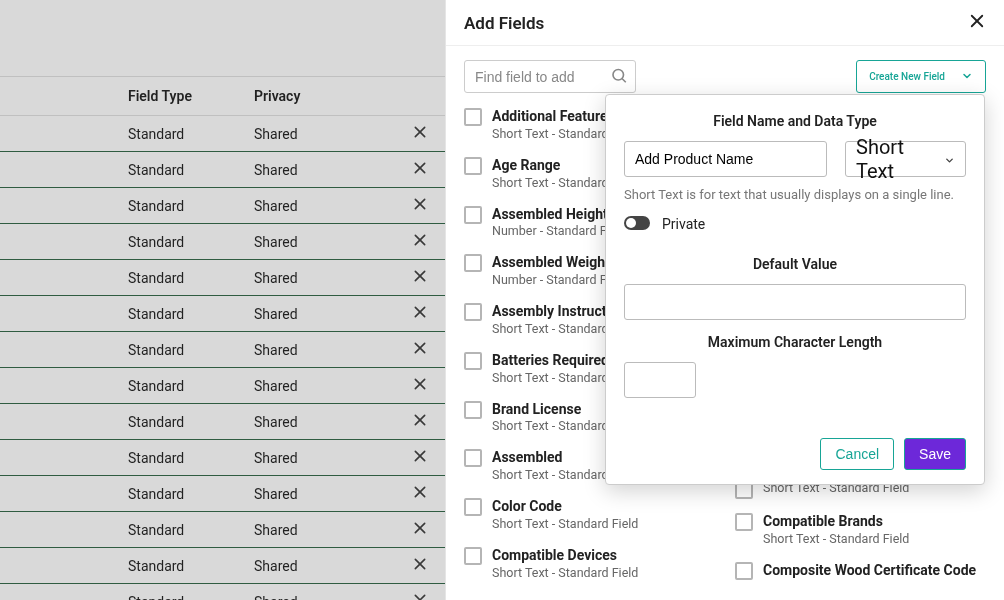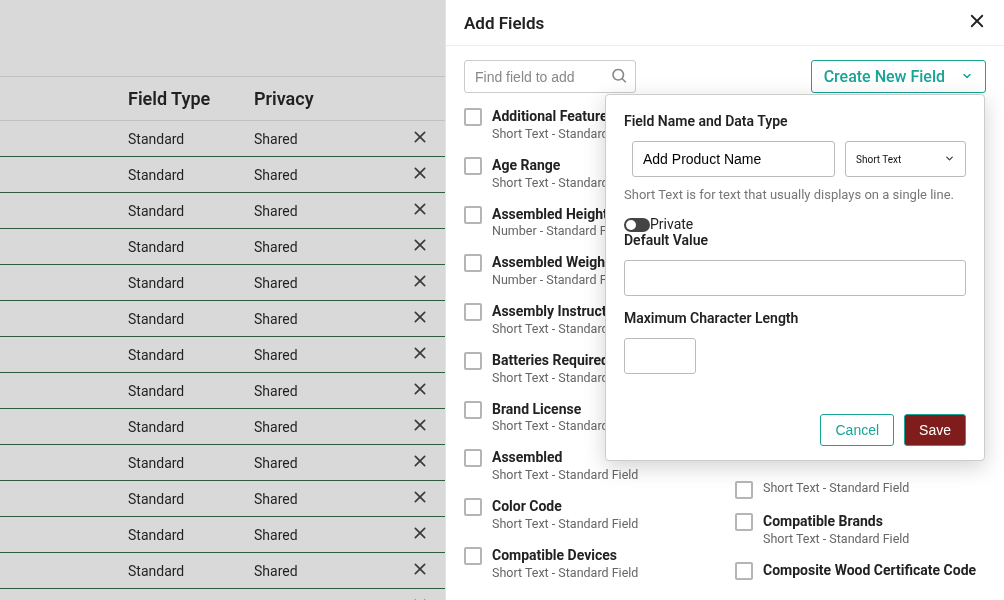--- a/index.html
+++ b/index.html
@@ -34,31 +34,31 @@
       padding: 0 14px;
       border: 1px solid #17a596;
       color: #17a596;
       background: #fff;
       border-radius: 3px;
       font-size: 14px;
       font-weight: 500;
       cursor: pointer;
     }
     .btn-solid {
-      background: #7f1d1d;
+      background: #6d28d9;
       color: #fff;
     }
     .bg-grid {
       width: 445px;
       border-collapse: collapse;
     }
     .bg-grid th {
       text-align: left;
       font-weight: 600;
-      font-size: 18px;
+      font-size: 14px;
       padding: 11px 10px;
       border-bottom: 1px solid #ddd;
       color: #000;
     }
     .bg-grid td {
       font-size: 14px;
       padding: 8px 10px;
       border-bottom: 1px solid #14532d;
       color: #000000;
     }
@@ -133,21 +133,21 @@
     .search-wrap .sicon svg { width: 18px; height: 18px; stroke: #888; }
 
     .create-btn {
       display: inline-flex;
       align-items: center;
       height: 33px;
       padding: 0 12px;
       border: 1px solid #17a596;
       color: #17a596;
       border-radius: 3px;
-      font-size: 16px;
+      font-size: 10px;
       font-weight: 500;
       cursor: pointer;
       gap: 16px;
     }
     .create-btn .chev svg { width: 12px; height: 12px; stroke: #17a596; }
 
     .field-columns {
       display: flex;
       gap: 20px;
       padding: 0 18px 18px 18px;
@@ -196,56 +196,58 @@
       border-radius: 4px;
       box-shadow: 0 6px 22px rgba(0,0,0,0.18);
       z-index: 5;
       padding: 18px 18px 14px 18px;
     }
     .pop-label {
       font-size: 14px;
       font-weight: 600;
       color: #222;
       margin-bottom: 12px;
+      text-align: center;
     }
     .pop-row {
       display: flex;
-      gap: 10px;
+      gap: 18px;
       margin-bottom: 10px;
-      margin-left: 8px;
     }
     .pop-row .name-input {
       flex: 1;
       height: 36px;
       border: 1px solid #bbb;
       border-radius: 3px;
       padding: 0 10px;
       font-size: 14px;
     }
     .type-select {
       width: 128px;
       height: 36px;
       border: 1px solid #bbb;
       border-radius: 3px;
       padding: 0 10px;
       display: flex;
       align-items: center;
       justify-content: space-between;
-      font-size: 10px;
+      font-size: 20px;
       cursor: pointer;
     }
     .type-select .chev svg { width: 11px; height: 11px; stroke: #444; }
     .pop-help {
       font-size: 13px;
       color: #777;
       margin-bottom: 14px;
     }
     .toggle-row {
       display: flex;
-      align-items: flex-end;
+      align-items: flex-start;
+      gap: 12px;
+      margin-bottom: 24px;
     }
     .toggle {
       width: 26px;
       height: 14px;
       background: #444;
       border-radius: 10px;
       position: relative;
       cursor: pointer;
     }
     .toggle::after {

